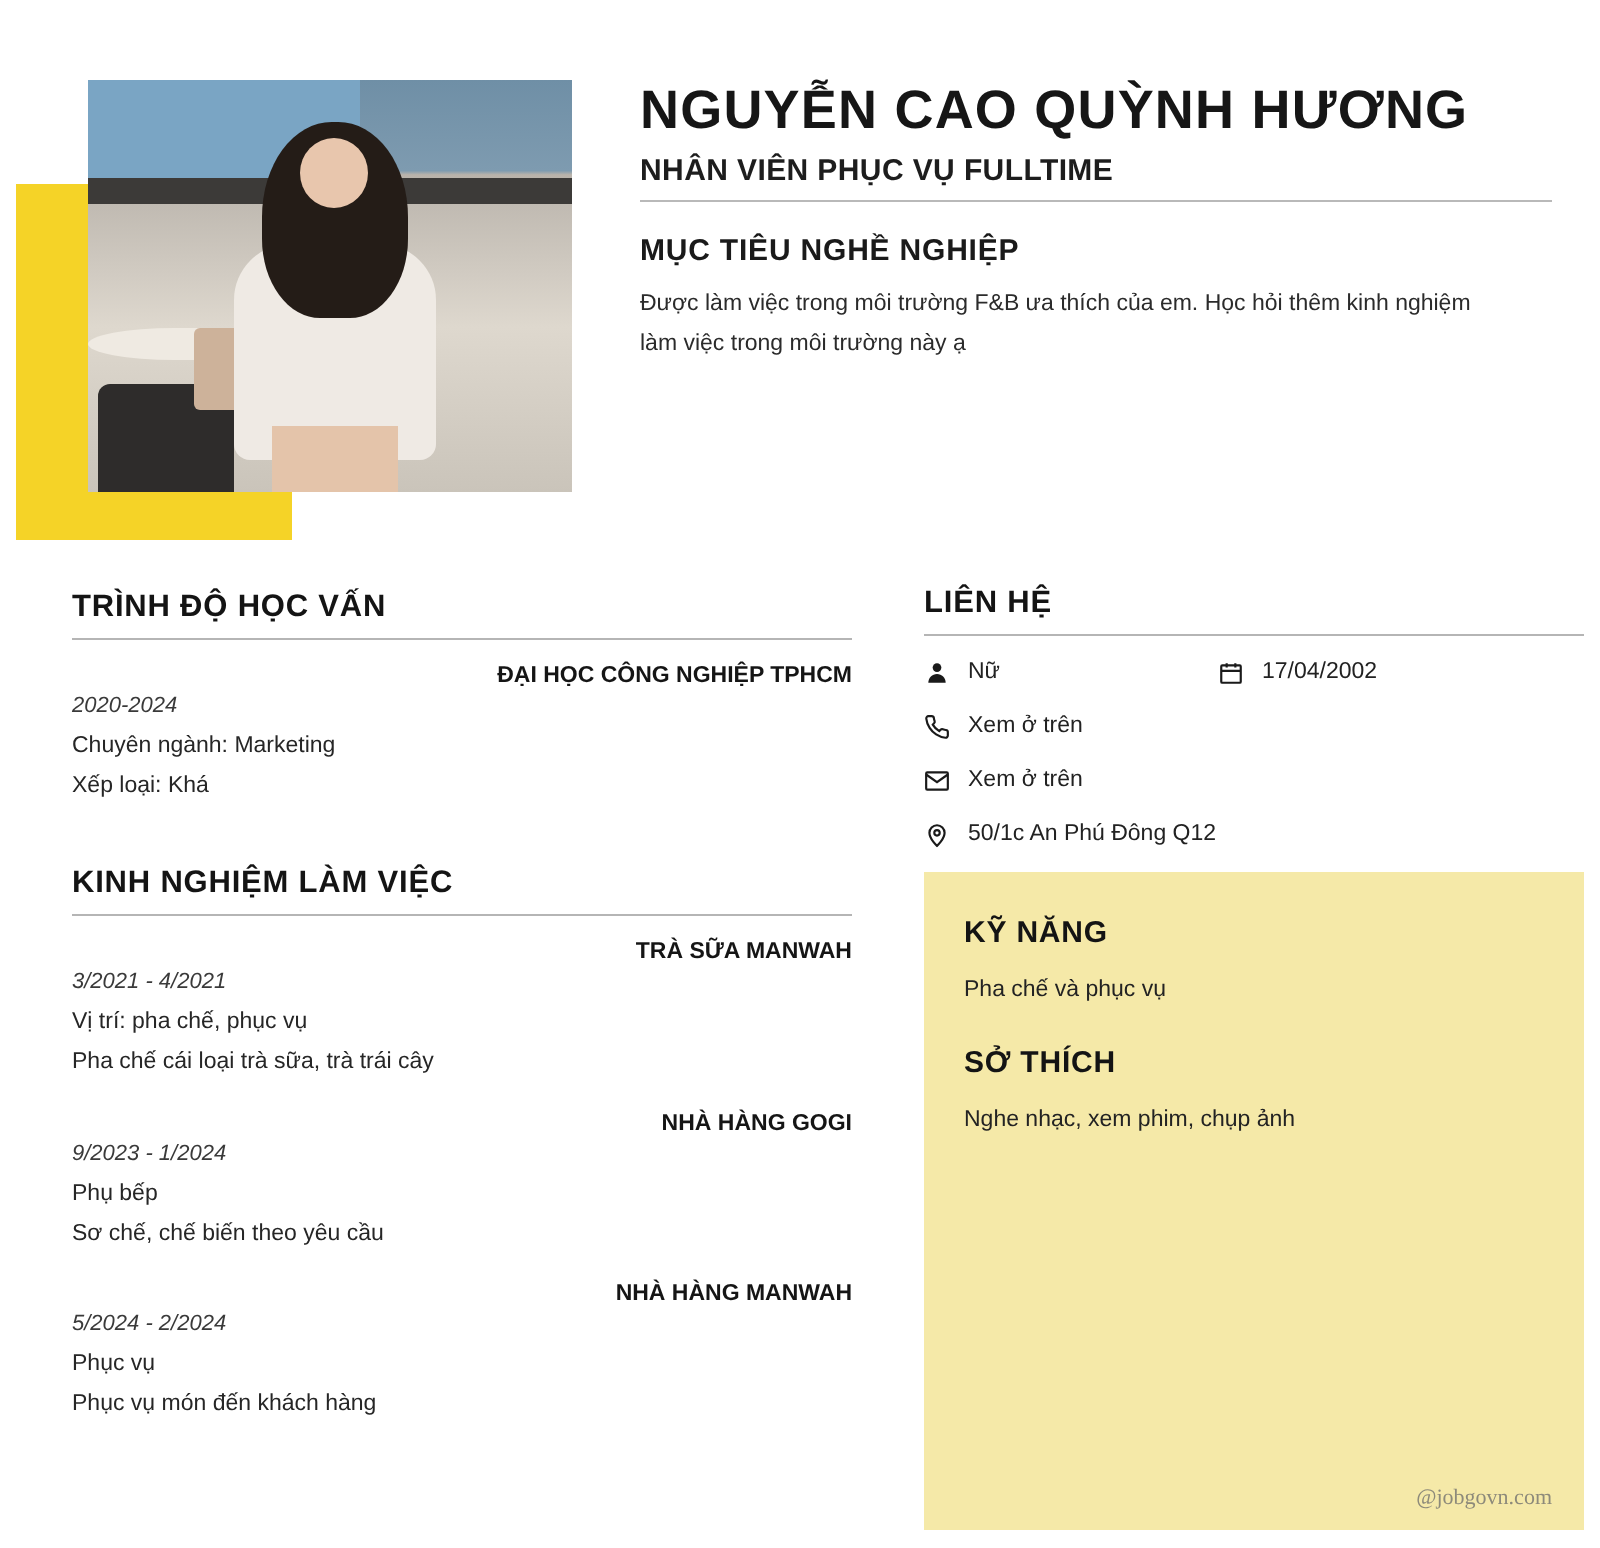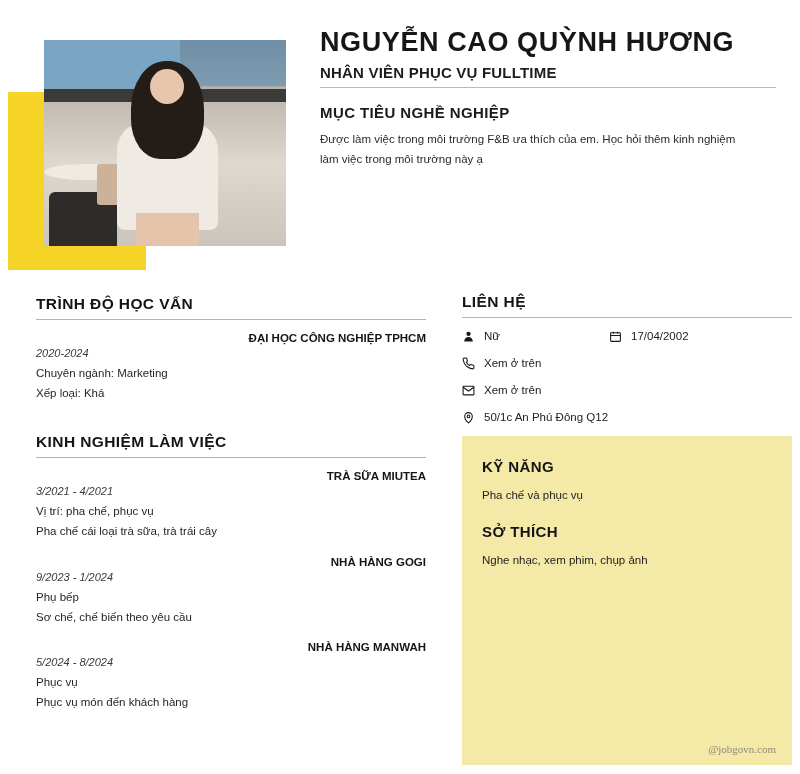--- a/index.html
+++ b/index.html
@@ -103,21 +103,21 @@
     position: absolute;
     left: 22%; top: 60%;
     width: 11%; height: 20%;
     background: #cdb29a;
     border-radius: 3px;
   }
 
   .header-text {
     position: absolute;
     left: 320px;
-    top: 27px;
+    top: 40px;
     right: 24px;
   }
   .name {
     font-size: 27px;
     font-weight: bold;
     letter-spacing: 0.6px;
     color: #161616;
     margin: 0 0 6px 0;
   }
   .role {
@@ -296,36 +296,36 @@
     <div class="entry-line">Chuyên ngành: Marketing</div>
     <div class="entry-line">Xếp loại: Khá</div>
   </div>
 
   <div class="block-gap"></div>
 
   <div class="col-head">KINH NGHIỆM LÀM VIỆC</div>
   <div class="col-rule"></div>
 
   <div class="entry">
-    <div class="entry-title">TRÀ SỮA MIUTEA</div>
+    <div class="entry-title">TRÀ SỮA MANWAH</div>
     <div class="entry-date">3/2021 - 4/2021</div>
     <div class="entry-line">Vị trí: pha chế, phục vụ</div>
     <div class="entry-line">Pha chế cái loại trà sữa, trà trái cây</div>
   </div>
 
   <div class="entry">
     <div class="entry-title">NHÀ HÀNG GOGI</div>
     <div class="entry-date">9/2023 - 1/2024</div>
     <div class="entry-line">Phụ bếp</div>
     <div class="entry-line">Sơ chế, chế biến theo yêu cầu</div>
   </div>
 
   <div class="entry">
     <div class="entry-title">NHÀ HÀNG MANWAH</div>
-    <div class="entry-date">5/2024 - 8/2024</div>
+    <div class="entry-date">5/2024 - 2/2024</div>
     <div class="entry-line">Phục vụ</div>
     <div class="entry-line">Phục vụ món đến khách hàng</div>
   </div>
 </div>
 
 <div class="right-col">
   <div class="col-head">LIÊN HỆ</div>
   <div class="col-rule"></div>
 
   <div class="contact-grid">

